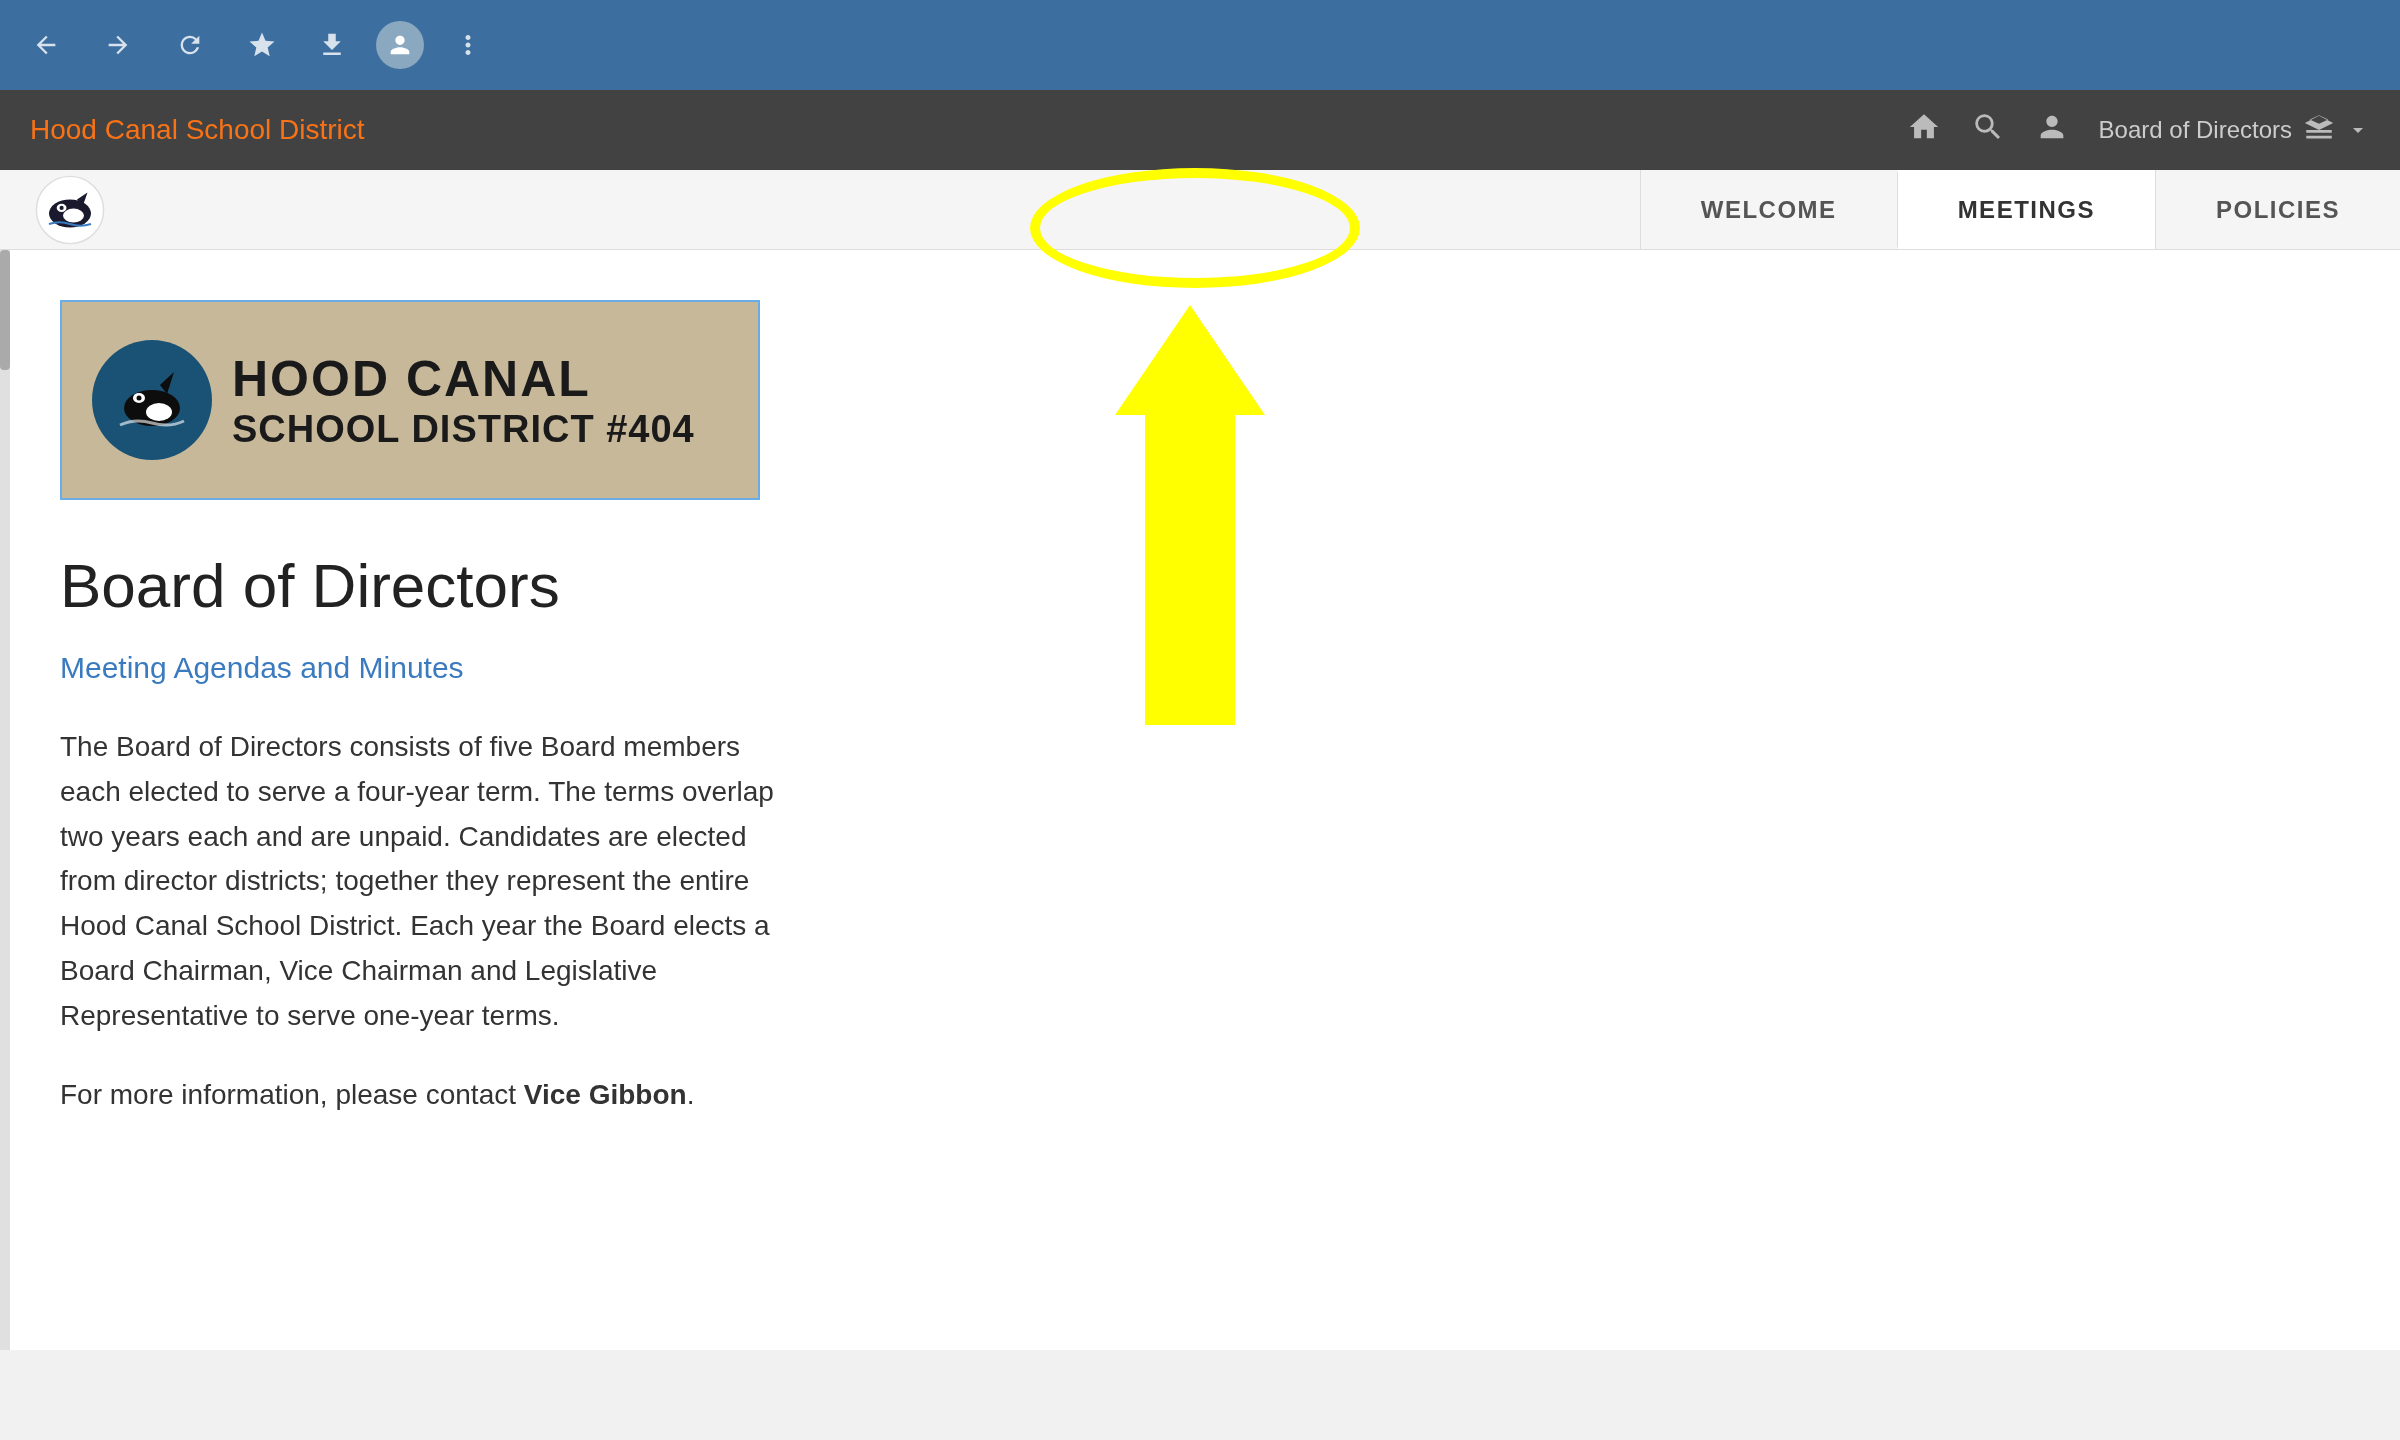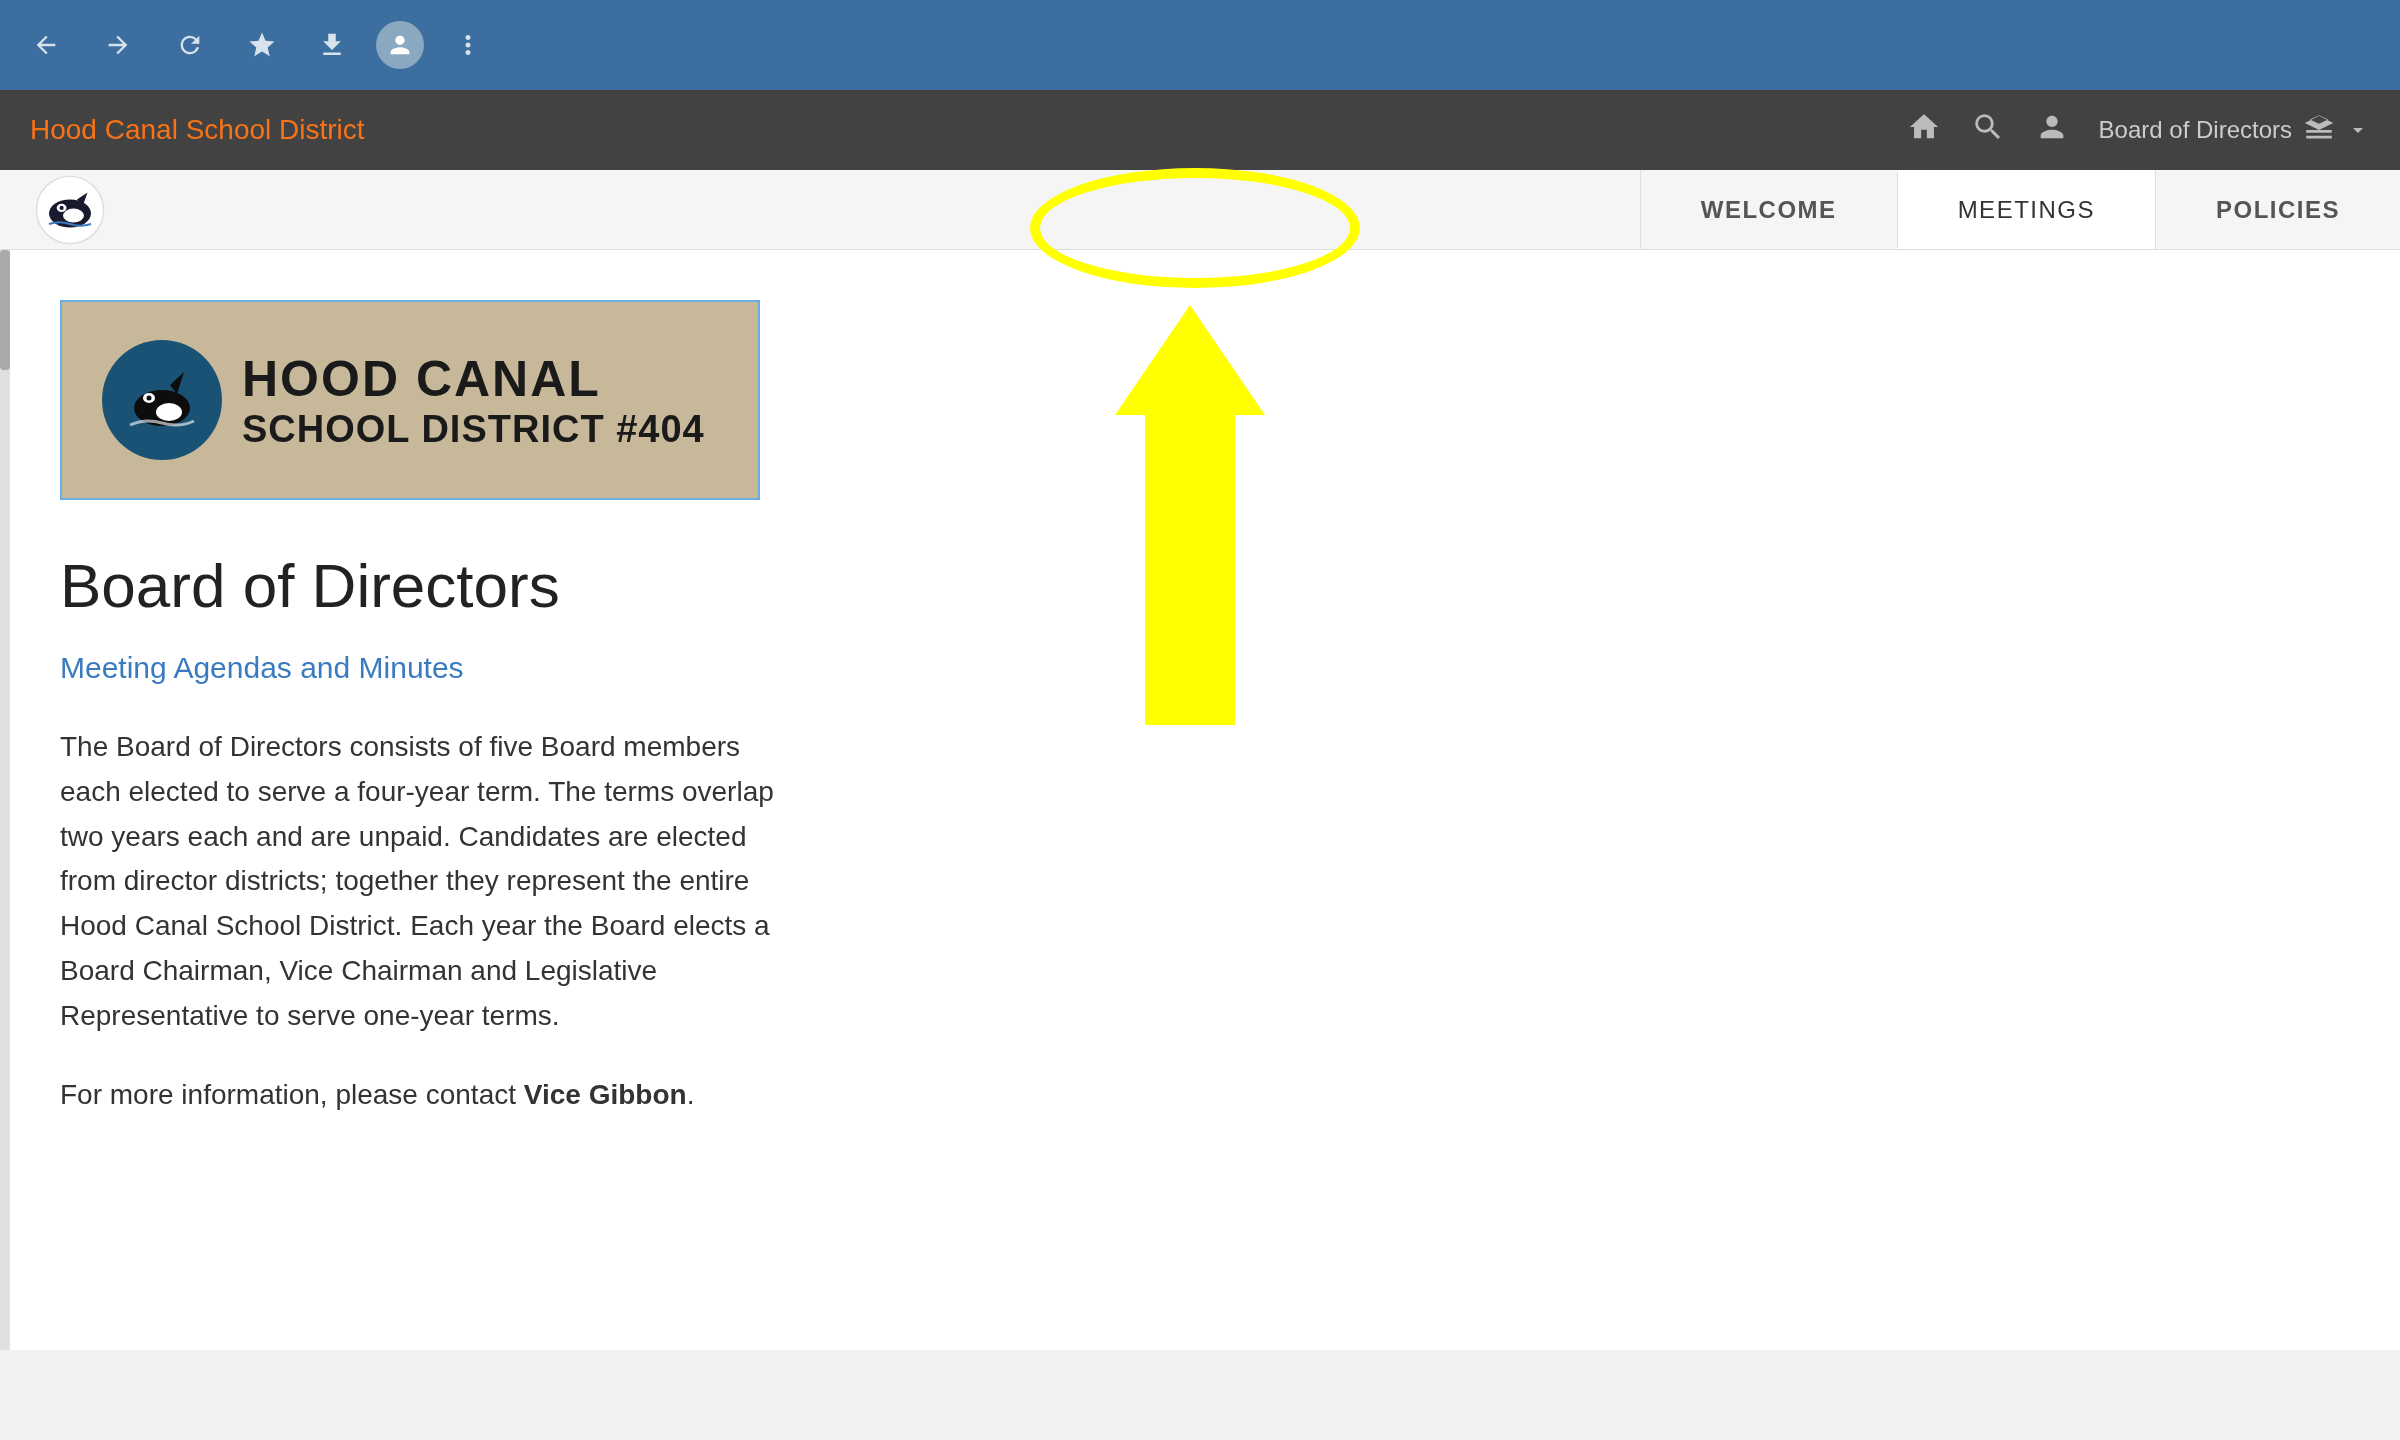--- a/index.html
+++ b/index.html
@@ -151,21 +151,21 @@
       min-height: 1100px;
       position: relative;
     }
 
     .school-banner {
       border: 2px solid #6aade4;
       width: 700px;
       height: 200px;
       display: flex;
       align-items: center;
-      padding: 20px 40px;
+      padding: 20px 30px;
       margin-bottom: 50px;
       background: #c8b89a;
       gap: 20px;
     }
     .banner-logo {
       width: 120px; height: 120px;
       background: #1a5276;
       border-radius: 50%;
       display: flex; align-items: center; justify-content: center;
       flex-shrink: 0;
@@ -316,21 +316,21 @@
 
       <polygon points="60,35 75,25 68,45" fill="#1a1a2e"></polygon>
 
       <path d="M20 70 Q35 65 50 70 Q65 75 80 70" stroke="#3a7abf" stroke-width="3" fill="none"></path>
     </svg>
   </div>
   <div class="nav-tabs">
     <div class="nav-tab">
       <span>WELCOME</span>
     </div>
-    <div class="nav-tab active" style="background:white; font-weight:400; color:#333;">
+    <div class="nav-tab active" style="background:white; font-weight:700; color:#333;">
       <span>MEETINGS</span>
     </div>
     <div class="nav-tab">
       <span>POLICIES</span>
     </div>
   </div>
 </div>
 
 <div style="position:absolute; top:168px; left:1030px; width:330px; height:120px; border:10px solid #ffff00; border-radius:50%; pointer-events:none; z-index:300;"></div>
 

